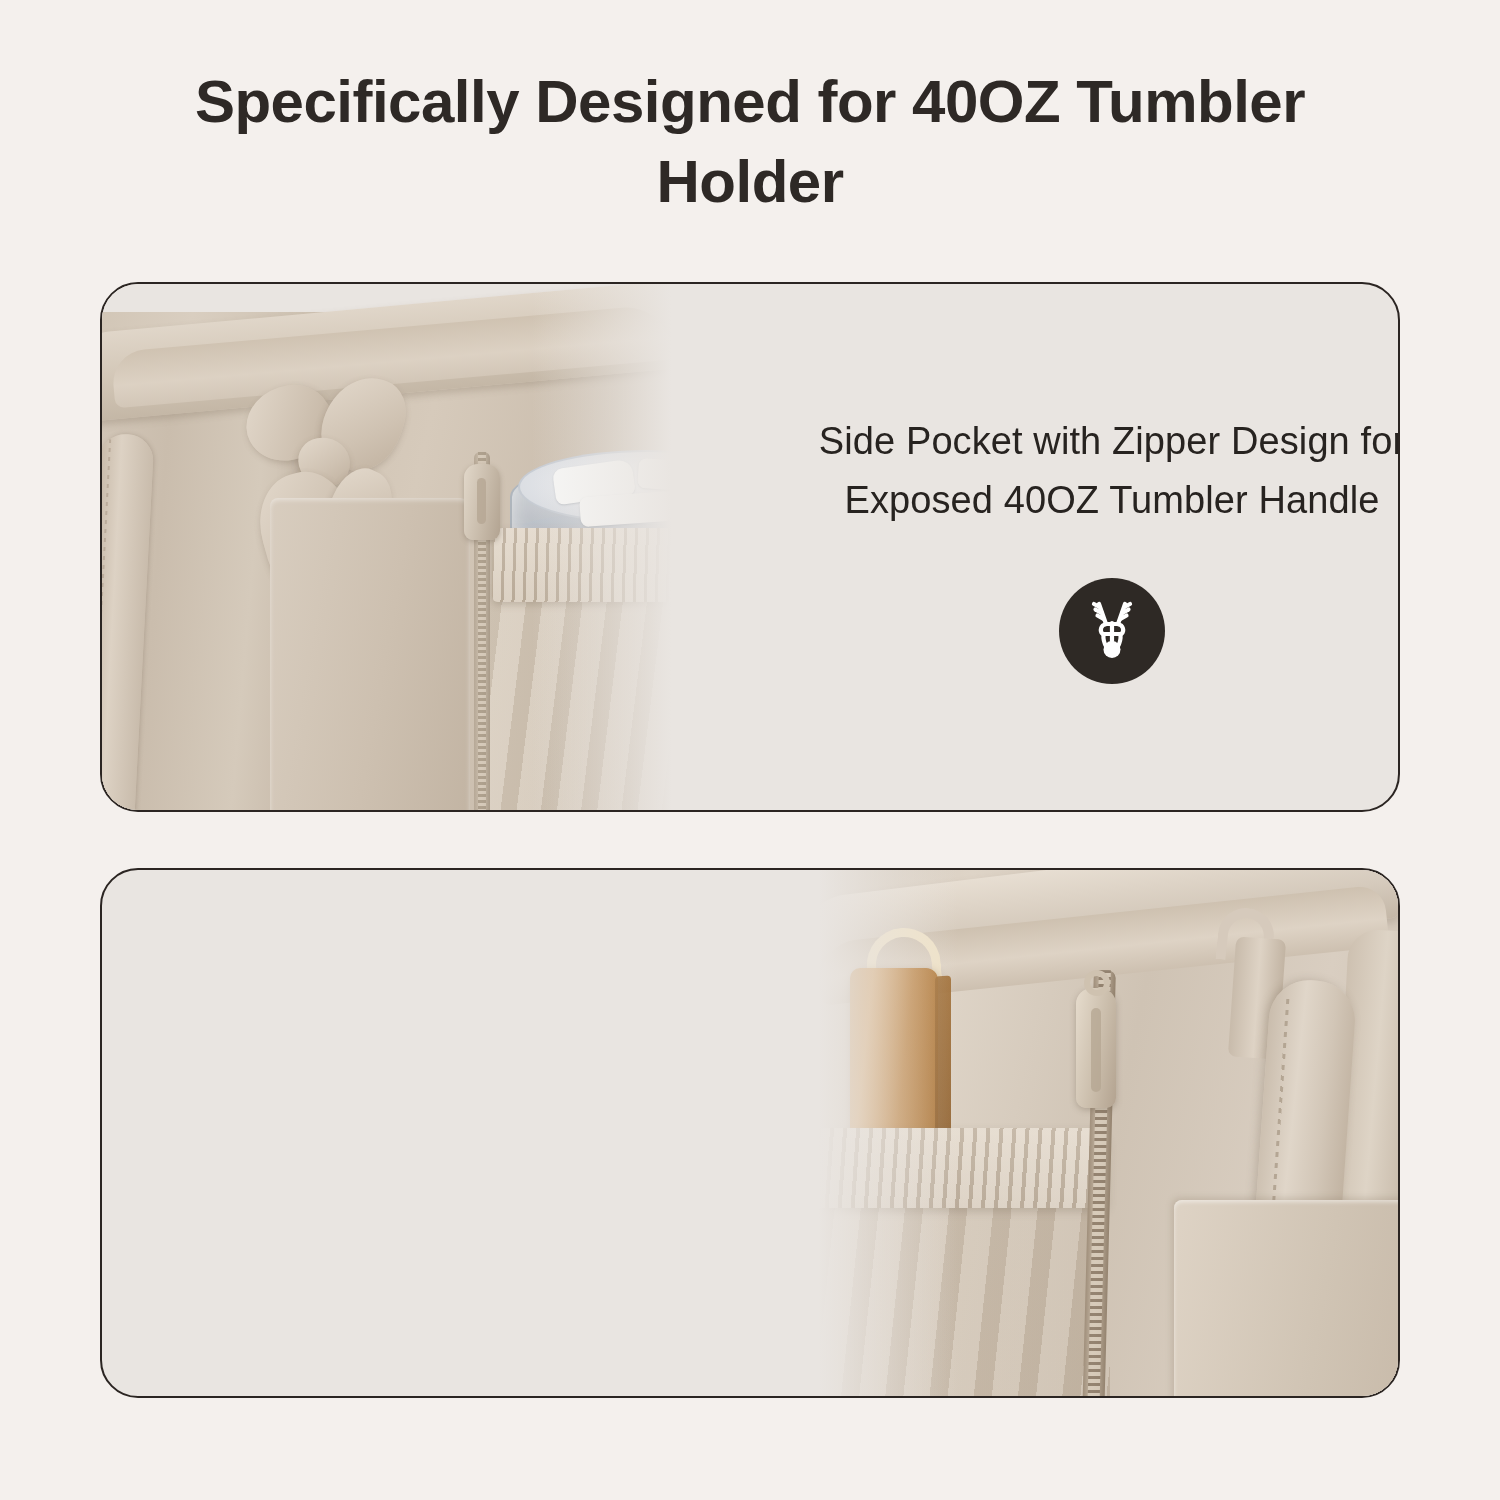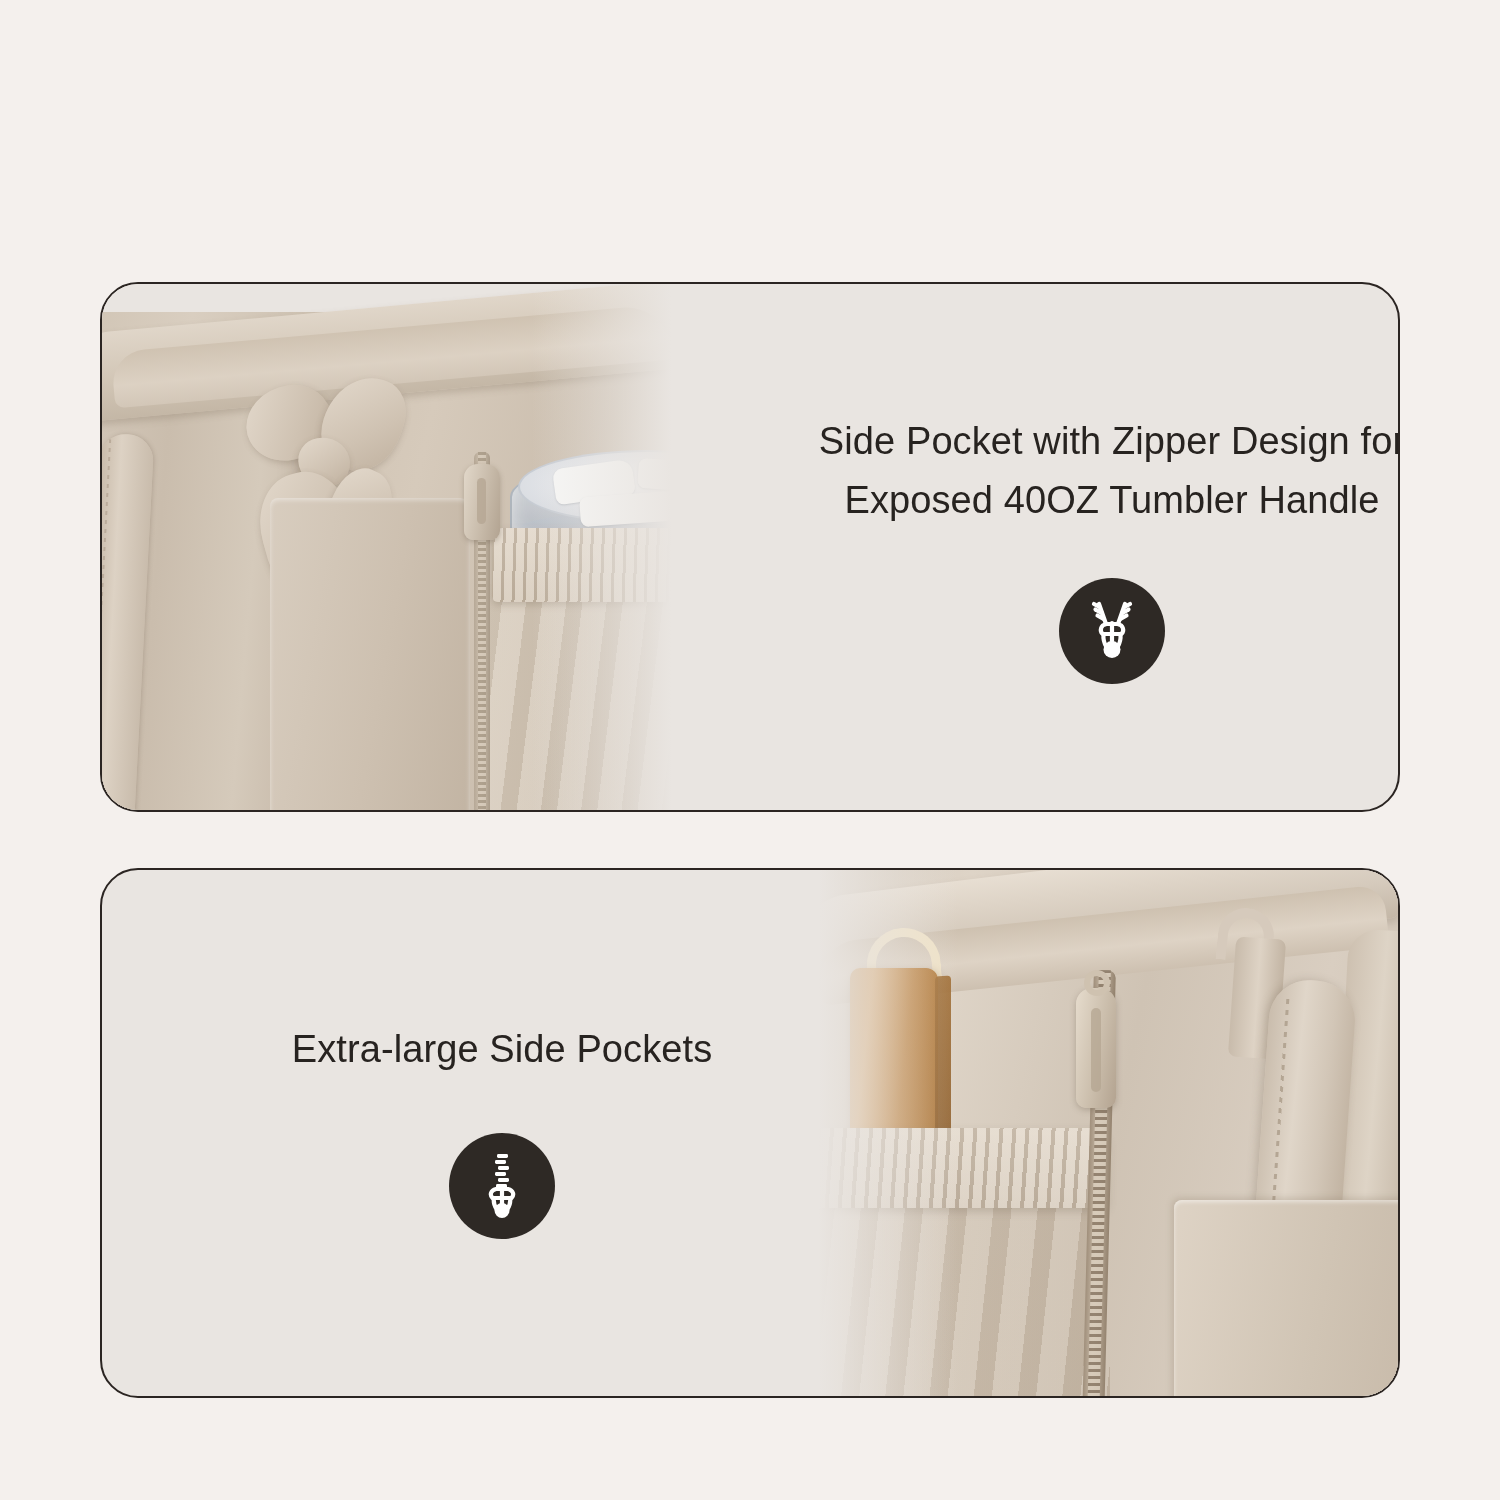--- a/index.html
+++ b/index.html
@@ -343,20 +343,21 @@
     background:#2e2925;
     display:flex; align-items:center; justify-content:center;
   }
   .block-2 .icon-circle{ margin-top:54px; }
 </style>
 </head>
 <body>
 
 <div class="page">
 
+  <h1 class="title">Specifically Designed for 40OZ Tumbler Holder</h1>
 
   <section class="card card-1">
 
     <div class="photo photo-1">
       <div class="sh p1-bagbody"></div>
       <div class="sh p1-leftpanel"></div>
       <div class="sh p1-rim"></div>
       <div class="sh p1-rim-inner"></div>
       <div class="sh p1-strap"></div>
       <div class="sh p1-bow">
@@ -412,48 +413,20 @@
 
             <circle cx="37" cy="55.5" r="8.5" fill="#ffffff"></circle>
           </svg>
         </div>
       </div>
     </div>
   </section>
 
   <section class="card card-2">
 
-    <div class="block block-2">
-      <p class="caption">Extra-large Side Pockets</p>
-
-      <div class="icon-wrap">
-        <div class="icon-circle">
-          <svg width="74" height="74" viewBox="0 0 74 74">
-
-            <g fill="#ffffff">
-              <rect x="32" y="5" width="11" height="4" rx="1.4"></rect>
-              <rect x="30" y="11" width="11" height="4" rx="1.4"></rect>
-              <rect x="33" y="17" width="11" height="4" rx="1.4"></rect>
-              <rect x="30" y="23" width="11" height="4" rx="1.4"></rect>
-              <rect x="33" y="29" width="11" height="4" rx="1.4"></rect>
-              <rect x="31" y="35" width="11" height="4" rx="1.4"></rect>
-            </g>
-            <g fill="none" stroke="#ffffff" stroke-width="4.2" stroke-linecap="round" stroke-linejoin="round">
-
-              <path d="M31 40 C25.5 41.5 24.5 46 27.5 49 L46.5 49 C49.5 46 48.5 41.5 43 40 Z"></path>
-
-              <path d="M28.8 49 C28.3 54 29.8 57.5 31.6 60 L42.4 60 C44.2 57.5 45.7 54 45.2 49"></path>
-
-              <path d="M37 39 L37 55"></path>
-            </g>
-            <circle cx="37" cy="61.5" r="7.5" fill="#ffffff"></circle>
-          </svg>
-        </div>
-      </div>
-    </div>
 
     <div class="photo photo-2">
       <div class="sh p2-bagbody"></div>
       <div class="sh p2-rim"></div>
       <div class="sh p2-rim2"></div>
       <div class="sh p2-pocketbody"></div>
       <div class="sh p2-woodloop"></div>
       <div class="sh p2-wood"></div>
       <div class="sh p2-elastic"></div>
       <div class="sh p2-straploop"></div>

